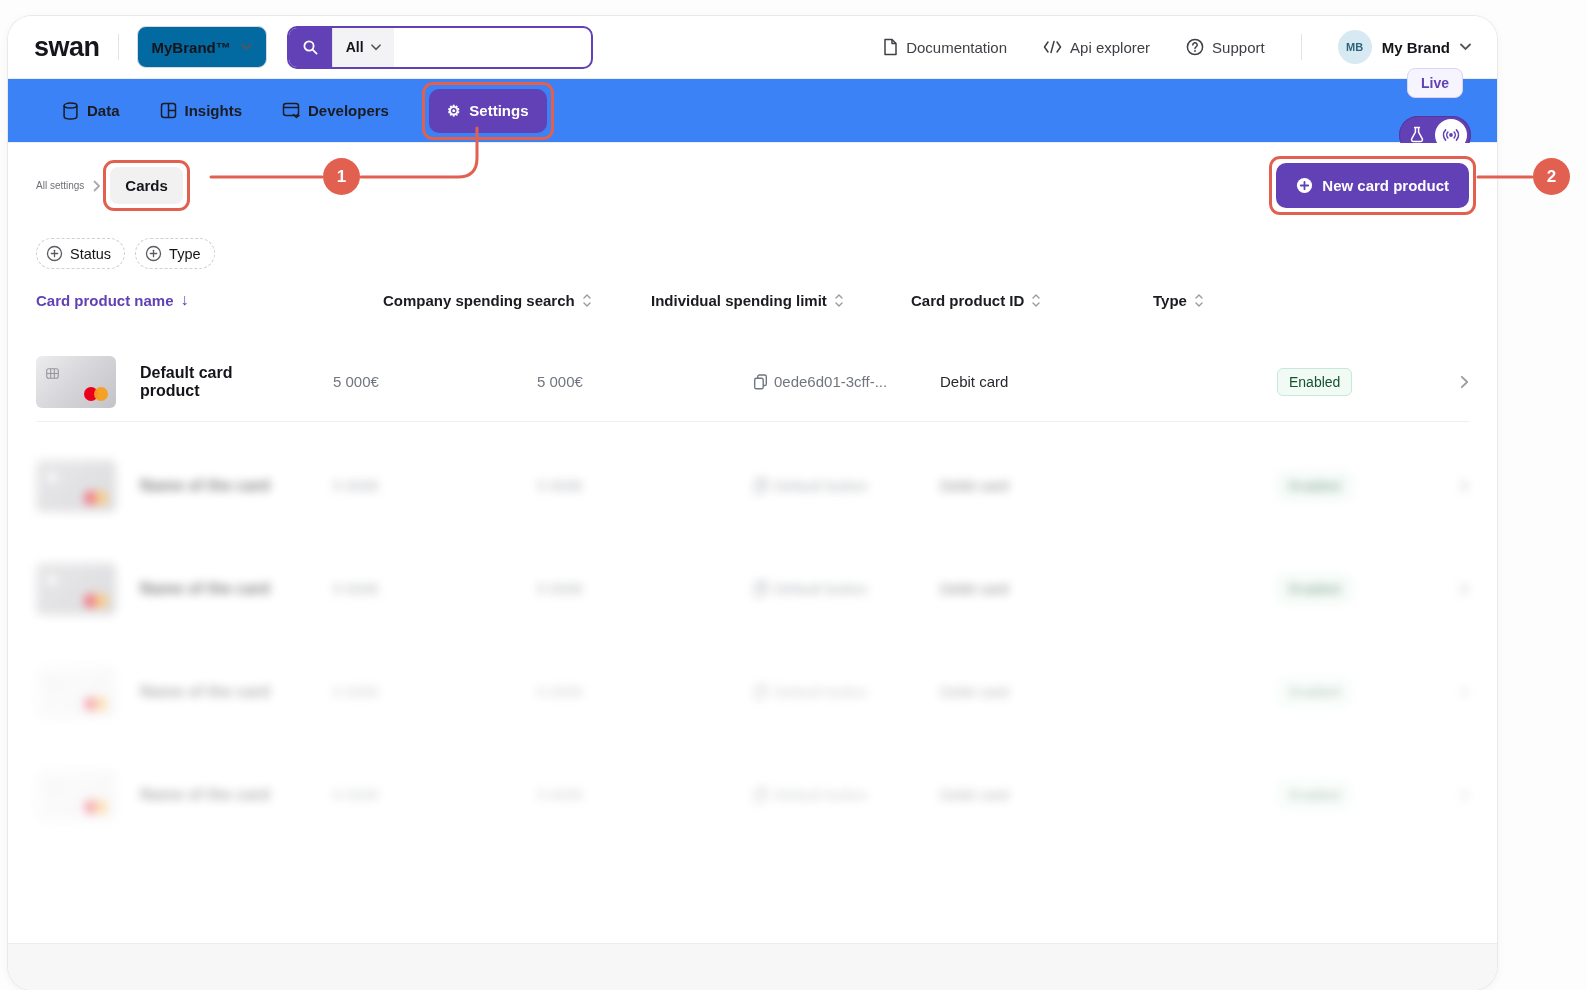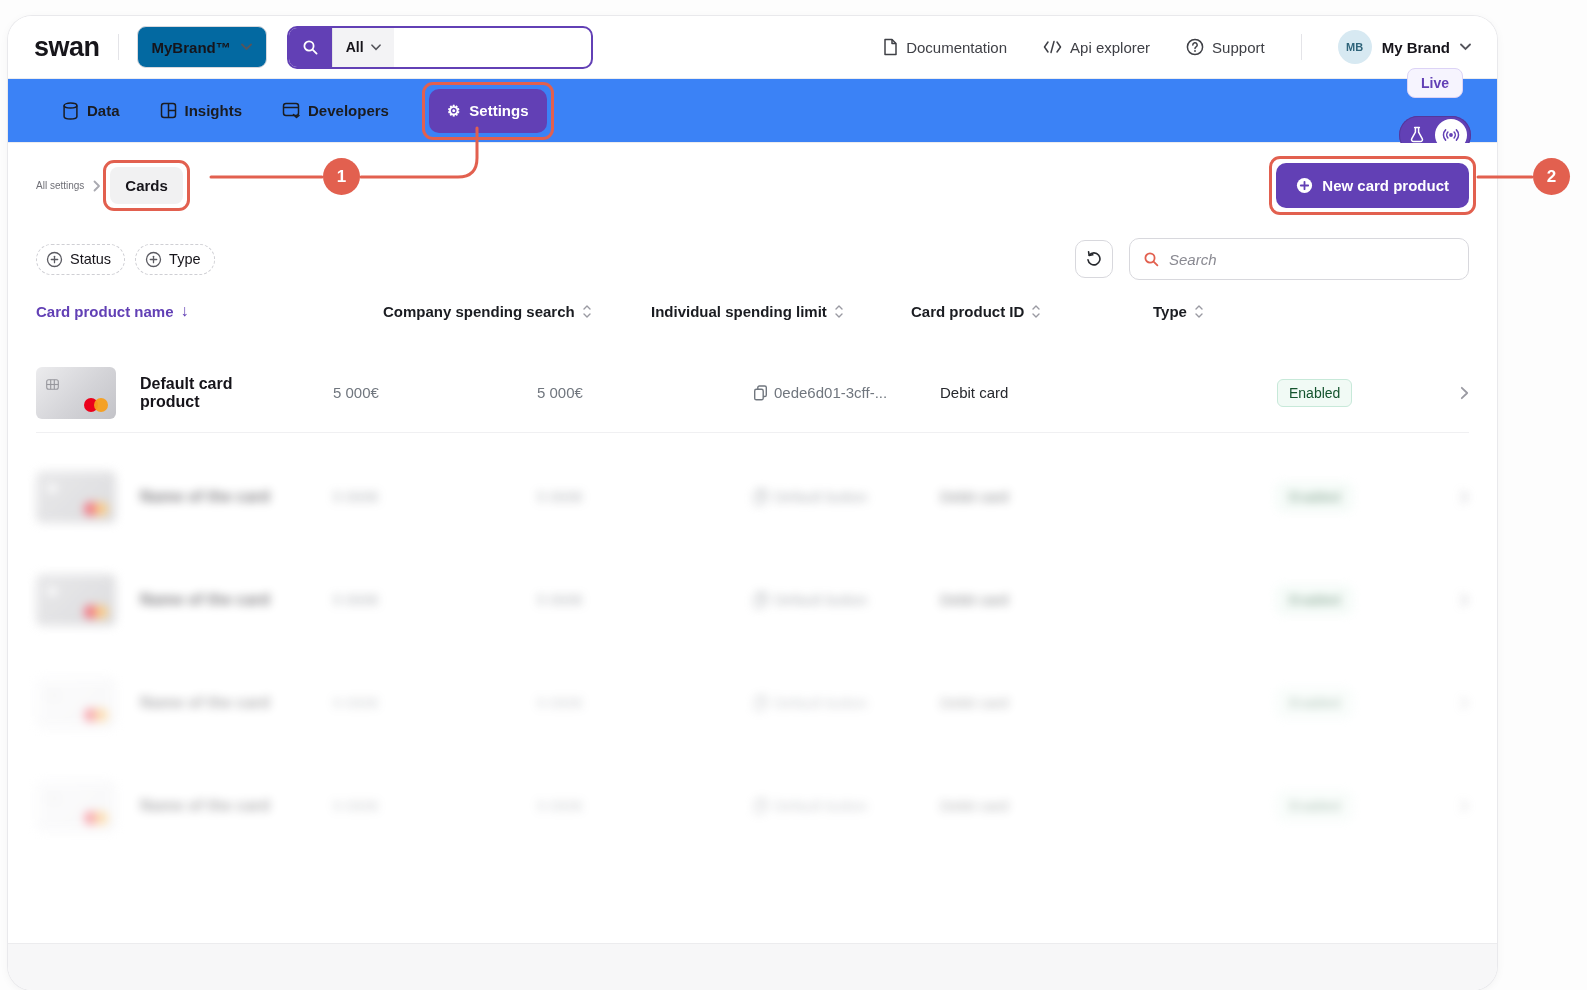--- a/index.html
+++ b/index.html
@@ -264,35 +264,20 @@
         <span>Status</span>
       </div>
       <div class="chip">
         <svg class="ic" width="17" height="17" viewBox="0 0 17 17">
               <circle cx="8.5" cy="8.5" r="7" fill="none" stroke="#5b5b62" stroke-width="1.3"></circle>
               <line x1="8.5" y1="5.3" x2="8.5" y2="11.7" stroke="#5b5b62" stroke-width="1.3" stroke-linecap="round"></line>
               <line x1="5.3" y1="8.5" x2="11.7" y2="8.5" stroke="#5b5b62" stroke-width="1.3" stroke-linecap="round"></line>
             </svg>
         <span>Type</span>
       </div>
-      <div class="filter-right">
-        <button class="refresh-btn">
-          <svg class="ic" width="18" height="18" viewBox="0 0 18 18">
-                <path d="M4.2 5.2a6 6 0 1 1-1.2 4.6" fill="none" stroke="#26282d" stroke-width="1.6" stroke-linecap="round"></path>
-                <polyline points="3.6,1.8 4.2,5.4 7.8,4.8" fill="none" stroke="#26282d" stroke-width="1.6" stroke-linecap="round" stroke-linejoin="round"></polyline>
-              </svg>
-        </button>
-        <div class="tsearch">
-          <svg class="ic" width="17" height="17" viewBox="0 0 17 17">
-                <circle cx="7" cy="7" r="4.6" fill="none" stroke="#E2604F" stroke-width="1.8"></circle>
-                <line x1="10.6" y1="10.6" x2="14.4" y2="14.4" stroke="#E2604F" stroke-width="1.8" stroke-linecap="round"></line>
-              </svg>
-          <input placeholder="Search" style="">
-        </div>
-      </div>
     </div>
 
     <div class="grid thead">
       <div class="th sorted">
         <span>Card product name</span>
         <span class="sort-arrow">↓</span>
       </div>
       <div class="th">
         <span>Company spending search</span>
         <svg class="ic" width="10" height="15" viewBox="0 0 10 15">

